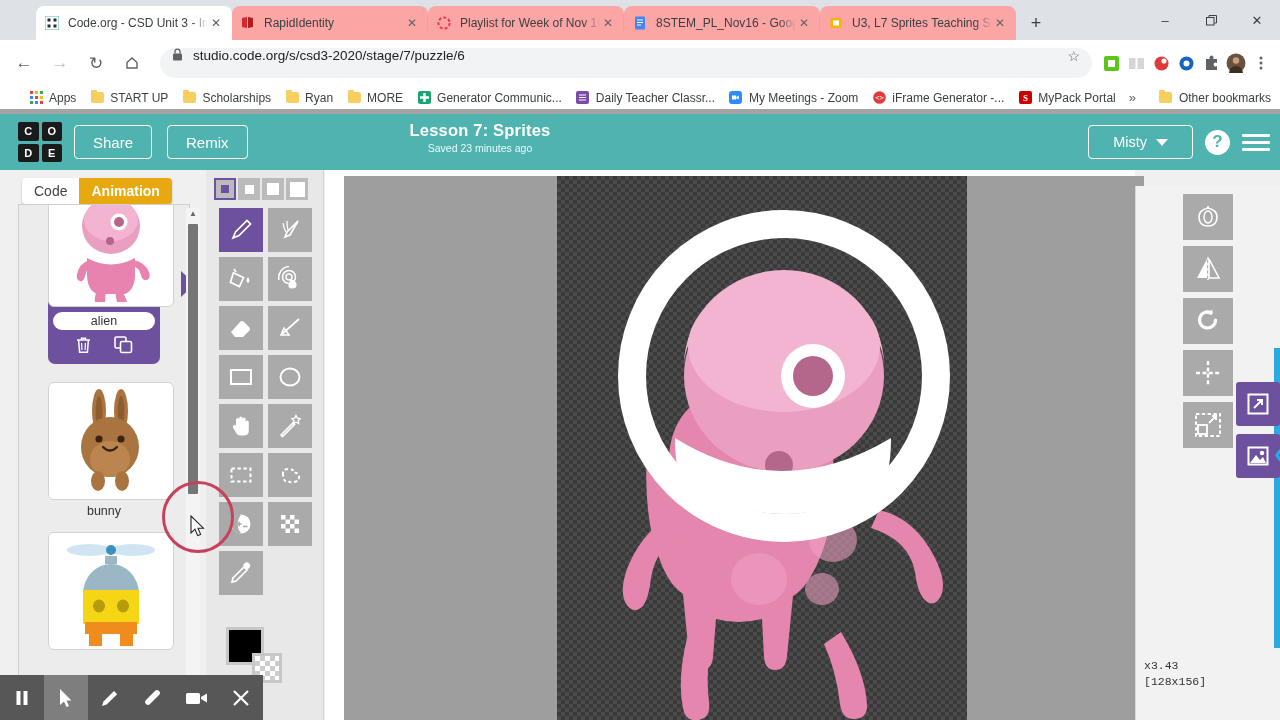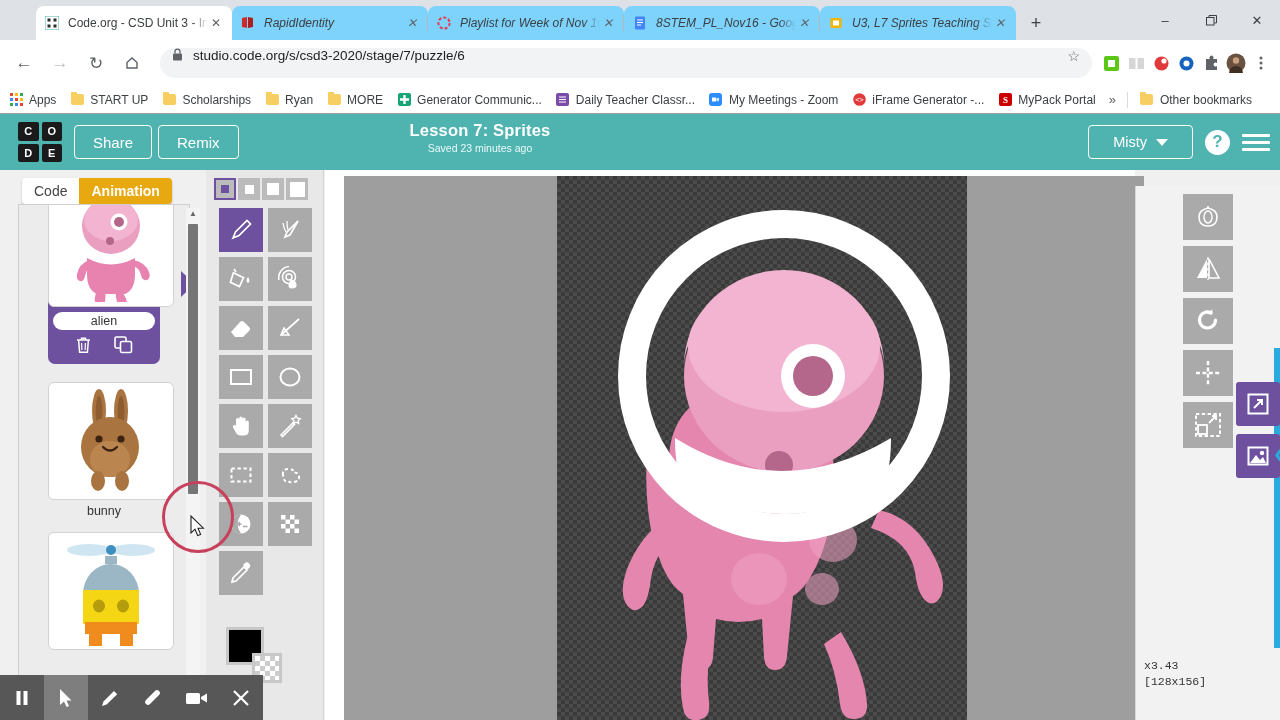--- a/index.html
+++ b/index.html
@@ -8,54 +8,54 @@
 
   
   #browser { width:1280px; height:720px; position:relative; background:#fff; }
 
   
   .tabstrip { height:40px; background:#dee1e6; display:flex; align-items:flex-end; padding-left:36px; position:relative; }
   .winbtns { position:absolute; right:0; top:0; height:40px; display:flex; align-items:center; }
   .winbtn { width:46px; height:40px; display:flex; align-items:center; justify-content:center; font-size:13px; color:#3c4043; }
 
   .tab { height:34px; width:196px; border-radius:8px 8px 0 0; display:flex; align-items:center; padding:0 8px; font-size:12px; color:#3c4043; position:relative; flex:0 0 auto; }
-  .tab.inactive { background:#7dd3fc;font-style:italic; }
+  .tab.inactive { background:#fca5a5; }
   .tab.inactive + .tab.inactive::before { content:""; position:absolute; left:-1px; top:9px; height:16px; width:1px; background:#b3b7bc; }
   .tab.active { background:#fff; }
   .tab .favicon { width:16px; height:16px; flex:0 0 16px; margin-right:8px; display:flex; align-items:center; justify-content:center; }
   .tab .tabtitle { flex:1; white-space:nowrap; overflow:hidden; text-overflow:clip; font-size:12px; line-height:16px; -webkit-mask-image:linear-gradient(to right,#000 88%,transparent 100%); mask-image:linear-gradient(to right,#000 88%,transparent 100%); }
   .tab .tabclose { width:16px; height:16px; flex:0 0 16px; display:flex; align-items:center; justify-content:center; font-size:12px; color:#5f6368; }
   .newtab { width:28px; height:28px; margin:0 0 3px 6px; display:flex; align-items:center; justify-content:center; font-size:18px; color:#3c4043; border-radius:50%; }
 
   
   .navbar { height:46px; background:#fff; display:flex; align-items:center; padding:0 8px; }
   .navicon { width:32px; height:32px; margin-right:4px; display:flex; align-items:center; justify-content:center; color:#5f6368; font-size:17px; border-radius:50%; }
   .omnibox { flex:1; height:30px; background:#f1f3f4; border-radius:15px; display:flex; align-items:flex-start; padding:0 12px; margin:0 8px; }
   .omnibox .lock { font-size:11px; color:#5f6368; margin-right:10px; }
   .omnibox .url { font-size:13.5px; color:#202124; }
   .omnibox .star { margin-left:auto; font-size:14px; color:#5f6368; }
   .extbar { display:flex; align-items:center; gap:3px; }
   .extico { width:22px; height:22px; display:flex; align-items:center; justify-content:center; }
 
   
-  .bookmarks { height:28px; background:#fff; display:flex; align-items:center; padding:0 2px; font-size:12px; color:#3c4043; border-bottom:1px solid #a3a3a3; overflow:hidden; }
+  .bookmarks { height:28px; background:#fff; display:flex; align-items:center; padding:0 22px; font-size:12px; color:#3c4043; border-bottom:5px solid #a3a3a3; overflow:hidden; }
   .bm { display:flex; align-items:center; padding:2px 7px; white-space:nowrap; flex:0 0 auto; }
   .bm .bmico { width:14px; height:14px; margin-right:6px; display:flex; align-items:center; justify-content:center; flex:0 0 14px; }
   .folder { width:13px; height:11px; background:#f6cf60; border-radius:1px 2px 2px 2px; position:relative; }
   .folder::before { content:""; position:absolute; top:-2px; left:0; width:6px; height:3px; background:#f6cf60; border-radius:1px 1px 0 0; }
   .bmdivider { width:1px; height:16px; background:#dadce0; margin:0 5px; }
   .chevmore { padding:0 6px; font-size:13px; color:#5f6368; }
 
   
   #app { position:absolute; left:0; top:114px; width:1280px; height:606px; background:#f0f0f0; }
 
   .csheader { height:56px; background:#4fb3b0; display:flex; align-items:center; padding:0 10px; position:relative; }
   .logo { width:44px; height:40px; display:grid; grid-template-columns:1fr 1fr; grid-template-rows:1fr 1fr; gap:3px; margin:0 12px 0 8px; }
   .logo span { background:#1a1a1a; color:#fff; font-size:11px; font-weight:bold; display:flex; align-items:center; justify-content:center; border-radius:2px; }
-  .csbtn { border:1.5px solid #fff; color:#fff; background:transparent; border-radius:4px; height:34px; padding:0 18px; font-size:15px; margin-right:6px; cursor:pointer; font-family:inherit; }
+  .csbtn { border:1.5px solid #fff; color:#fff; background:transparent; border-radius:4px; height:34px; padding:0 18px; font-size:15px; margin-right:15px; cursor:pointer; font-family:inherit; }
 
   .lessonbox { position:absolute; left:50%; transform:translateX(-50%); top:7px; text-align:center; width:230px; margin-left:-160px; }
   .lessontitle { color:#fff; font-size:16.5px; font-weight:bold; letter-spacing:.2px; }
   .lessonsaved { color:#eafafa; font-size:10.5px; margin-top:2px; }
 
   .bubbles { position:absolute; left:604px; top:126px; height:32px; background:#eeeeee; border-radius:6px; display:flex; align-items:center; gap:7px; padding:0 11px; }
   .bub { width:17px; height:17px; border-radius:50%; flex:0 0 auto; }
   .bub.dia { width:15px; height:15px; border-radius:2px; transform:rotate(45deg); }
   .bub.cur { width:32px; height:32px; display:flex; align-items:center; justify-content:center; color:#fff; font-size:15px; font-weight:bold; }
   .bub.empty { background:#fff; border:1.5px solid #ccc; }

